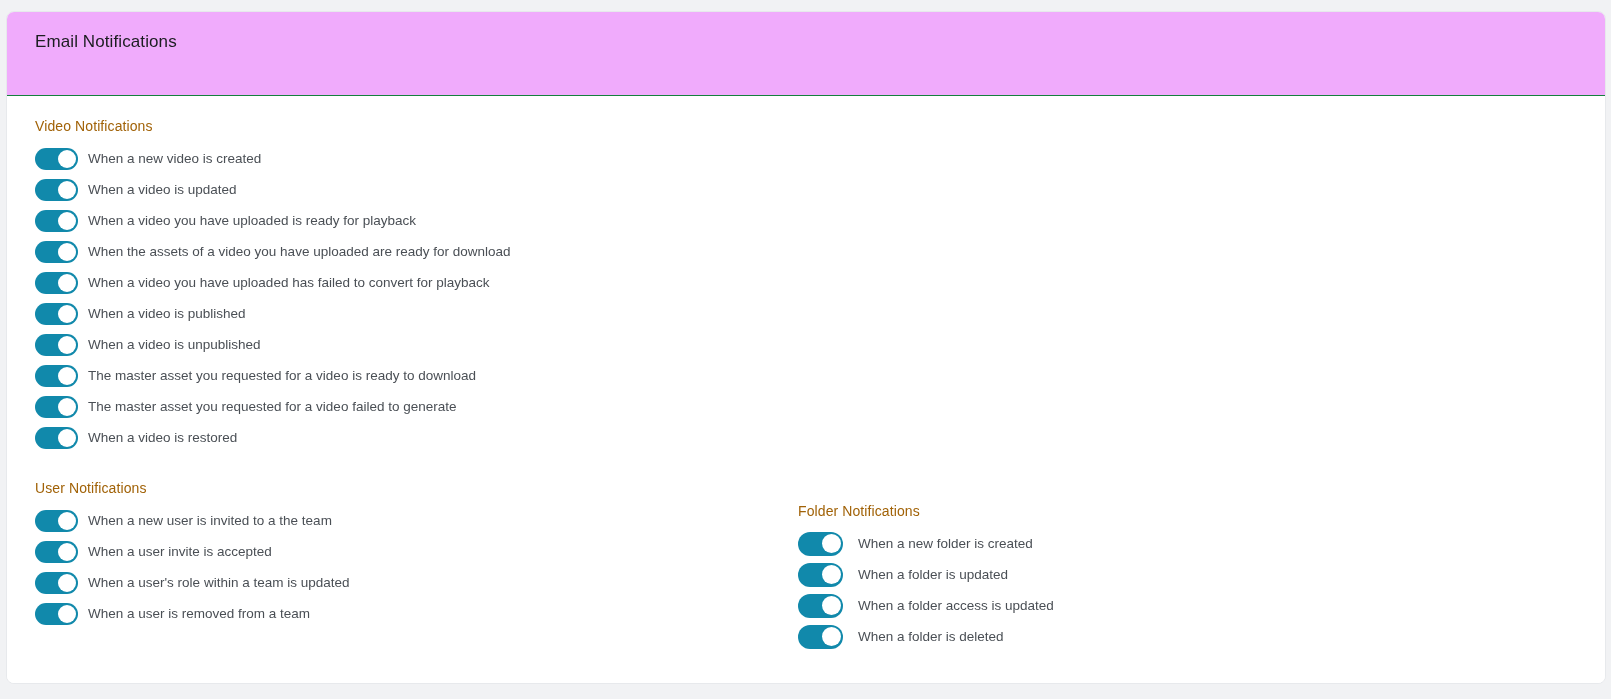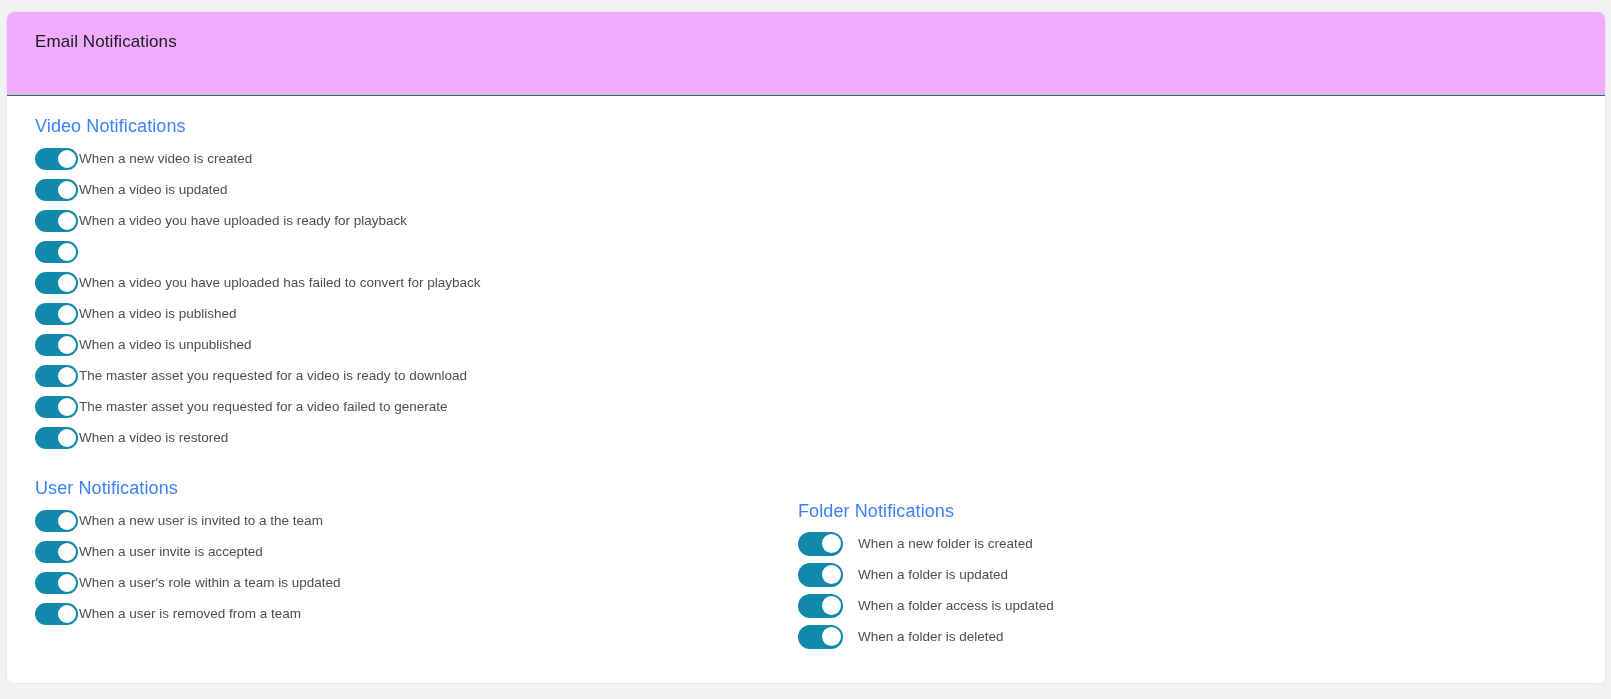--- a/index.html
+++ b/index.html
@@ -59,23 +59,23 @@
   }
 
   .card-body {
     position: relative;
     padding: 19px 28px 0 28px;
     background: #ffffff;
     height: 588px;
   }
 
   .section-title {
-    font-size: 18px;
+    font-size: 14px;
     font-weight: 400;
-    color: #3b82f6;
+    color: #a16207;
     line-height: 22px;
     margin: 0 0 6px 0;
     letter-spacing: 0.1px;
   }
 
   .toggle-list {
     list-style: none;
     margin: 0;
     padding: 0;
   }
@@ -114,21 +114,21 @@
     top: 2.5px;
     left: 23.5px;
     width: 19px;
     height: 19px;
   }
 
   .toggle-label {
     font-size: 13.5px;
     color: #4a4f55;
     line-height: 18px;
-    margin-left: 1px;
+    margin-left: 10px;
     white-space: nowrap;
   }
 
   
   .block-video  { position: absolute; left: 28px; top: 19px;  width: 760px; }
   .block-user   { position: absolute; left: 28px; top: 381px; width: 720px; }
   .block-folder { position: absolute; left: 791px; top: 404px; width: 720px; }
 
   .block-folder .toggle-label { margin-left: 15px; }
 </style>
@@ -162,20 +162,21 @@
             <li class="toggle-row">
               <span class="switch">
                 <span class="knob"></span>
               </span>
               <span class="toggle-label">When a video you have uploaded is ready for playback</span>
             </li>
             <li class="toggle-row">
               <span class="switch">
                 <span class="knob"></span>
               </span>
+              <span class="toggle-label">When the assets of a video you have uploaded are ready for download</span>
             </li>
             <li class="toggle-row">
               <span class="switch">
                 <span class="knob"></span>
               </span>
               <span class="toggle-label">When a video you have uploaded has failed to convert for playback</span>
             </li>
             <li class="toggle-row">
               <span class="switch">
                 <span class="knob"></span>

